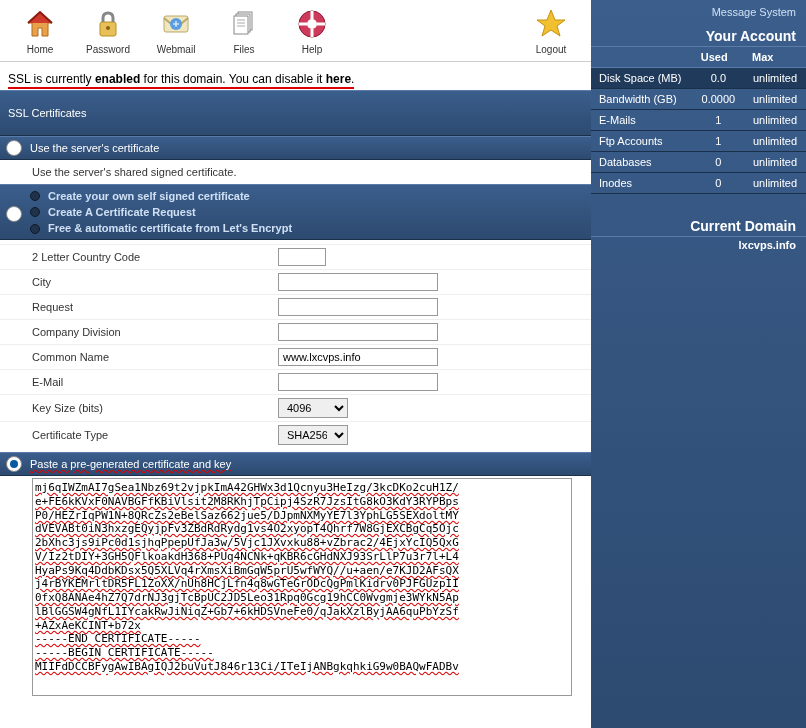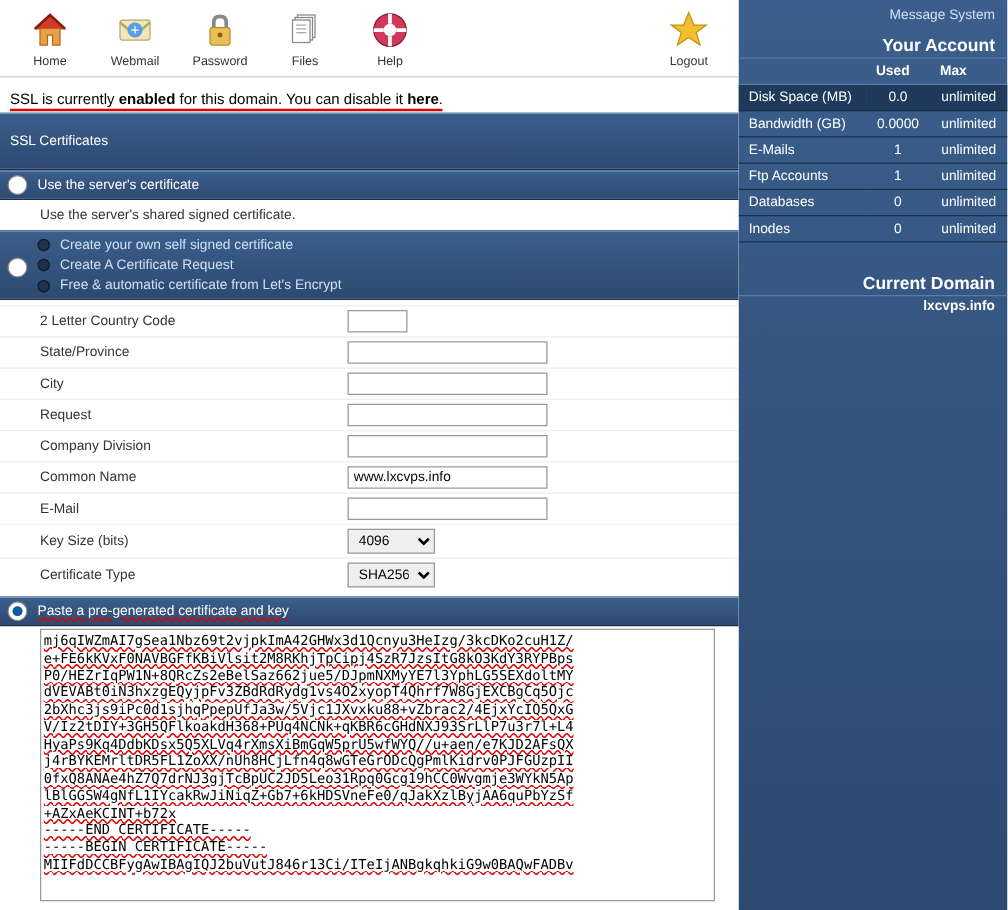--- a/index.html
+++ b/index.html
@@ -14,21 +14,21 @@
 .content { flex: 1; overflow-y: auto; }
 .ssl-status { padding: 10px 8px 4px 8px; font-size: 12px; }
 .ssl-status .underline { border-bottom: 2px solid #d00; padding-bottom: 1px; }
 .ssl-status b { font-weight: bold; }
 .panel-header { background: linear-gradient(#3b5e8c, #2d4a70); color: #fff; padding: 16px 8px; font-size: 11px; border-top: 1px solid #5a7ba8; border-bottom: 1px solid #1a2f4a; }
 .option-row { display: flex; align-items: center; background: linear-gradient(#3b5e8c, #2d4a70); border-top: 1px solid #5a7ba8; border-bottom: 1px solid #1a2f4a; padding: 3px 6px; }
 .radio-outer { width: 16px; height: 16px; border-radius: 50%; background: #fff; border: 1px solid #888; margin-right: 8px; display: flex; align-items: center; justify-content: center; flex-shrink: 0; }
 .radio-outer.on::after { content: ""; width: 8px; height: 8px; border-radius: 50%; background: #0a5aa0; }
 .option-row .opt-label { color: #fff; font-size: 11px; flex: 1; }
 .desc { padding: 6px 32px; font-size: 11px; color: #333; }
-.sublist-wrap { display: flex; align-items: flex-start; background: linear-gradient(#3b5e8c, #2d4a70); border-top: 1px solid #5a7ba8; border-bottom: 1px solid #1a2f4a; padding: 3px 6px; }
+.sublist-wrap { display: flex; align-items: flex-start; background: linear-gradient(#3b5e8c, #2d4a70); border-top: 1px solid #5a7ba8; border-bottom: 1px solid #1a2f4a; padding: 3px 6px; font-weight: bold; }
 .form-grid { padding: 4px 0; }
 .form-row { display: flex; align-items: center; padding: 3px 8px 3px 32px; border-top: 1px solid #eee; }
 .form-row .flabel { width: 246px; font-size: 11px; color: #333; }
 .form-row input[type=text], .form-row select { font-size: 11px; padding: 2px 4px; border: 1px solid #999; }
 .form-row input[type=text] { width: 160px; }
 .form-row input.short { width: 48px; }
 .form-row select { width: 70px; }
 .cert-textarea { margin: 2px 6px 6px 32px; width: 540px; height: 218px; font-family: monospace; font-size: 11px; color: #000; border: 1px solid #999; padding: 2px; line-height: 1.25; overflow-wrap: anywhere; text-decoration: underline; text-decoration-style: wavy; text-decoration-color: #d00; white-space: pre-wrap; }
 
 .sidebar { width: 215px; background: linear-gradient(#3b5e8c, #2d4a70); color: #fff; font-size: 11px; }
@@ -54,37 +54,37 @@
           <svg width="36" height="36" viewBox="0 0 36 36">
               <path d="M18 6 L30 17 L26 17 L26 30 L20 30 L20 22 L16 22 L16 30 L10 30 L10 17 L6 17 Z" fill="#e8a04a" stroke="#b06a1a"></path>
               <path d="M6 17 L18 6 L30 17" fill="#d03a2a" stroke="#8a1a10" stroke-width="2"></path>
             </svg>
         </span>
         <span class="label">Home</span>
       </div>
       <div class="toolbar-item">
         <span class="icon">
           <svg width="36" height="36" viewBox="0 0 36 36">
+              <rect x="10" y="16" width="16" height="14" rx="2" fill="#e8c05a" stroke="#b8901a"></rect>
+              <path d="M13 16 L13 12 Q13 7 18 7 Q23 7 23 12 L23 16" fill="none" stroke="#888" stroke-width="3"></path>
+              <circle cx="18" cy="22" r="2" fill="#8a6010"></circle>
+            </svg>
+        </span>
+        <span class="label">Password</span>
+      </div>
+      <div class="toolbar-item">
+        <span class="icon">
+          <svg width="36" height="36" viewBox="0 0 36 36">
               <rect x="6" y="10" width="24" height="16" rx="2" fill="#f0e6c0" stroke="#b8a868"></rect>
               <path d="M6 12 L18 22 L30 12" fill="none" stroke="#b8a868" stroke-width="2"></path>
               <circle cx="18" cy="18" r="6" fill="#5a9de0"></circle>
               <path d="M18 15 L18 21 M15 18 L21 18" stroke="#fff" stroke-width="1"></path>
             </svg>
         </span>
         <span class="label">Webmail</span>
-      </div>
-      <div class="toolbar-item">
-        <span class="icon">
-          <svg width="36" height="36" viewBox="0 0 36 36">
-              <rect x="10" y="16" width="16" height="14" rx="2" fill="#e8c05a" stroke="#b8901a"></rect>
-              <path d="M13 16 L13 12 Q13 7 18 7 Q23 7 23 12 L23 16" fill="none" stroke="#888" stroke-width="3"></path>
-              <circle cx="18" cy="22" r="2" fill="#8a6010"></circle>
-            </svg>
-        </span>
-        <span class="label">Password</span>
       </div>
       <div class="toolbar-item">
         <span class="icon">
           <svg width="36" height="36" viewBox="0 0 36 36">
               <rect x="12" y="6" width="14" height="18" fill="#fff" stroke="#888"></rect>
               <rect x="10" y="8" width="14" height="18" fill="#fff" stroke="#888"></rect>
               <rect x="8" y="10" width="14" height="18" fill="#fff" stroke="#888"></rect>
               <path d="M11 14 L19 14 M11 17 L19 17 M11 20 L19 20" stroke="#aaa"></path>
             </svg>
         </span>
@@ -141,24 +141,20 @@
             <span class="dot" style="width:10px;height:10px;border-radius:50%;background:#20324a;border:1px solid #0d1a2b;margin-right:8px;display:inline-block"></span>
             <span>Free &amp; automatic certificate from Let's Encrypt</span>
           </div>
         </div>
       </div>
 
       <div class="form-grid">
         <div class="form-row">
             <span class="flabel">2 Letter Country Code</span>
             <input type="text" class="short" style="">
-          </div>
-        <div class="form-row">
-            <span class="flabel">State/Province</span>
-            <input type="text" style="">
           </div>
         <div class="form-row">
             <span class="flabel">City</span>
             <input type="text" style="">
           </div>
         <div class="form-row">
             <span class="flabel">Request</span>
             <input type="text" style="">
           </div>
         <div class="form-row">

